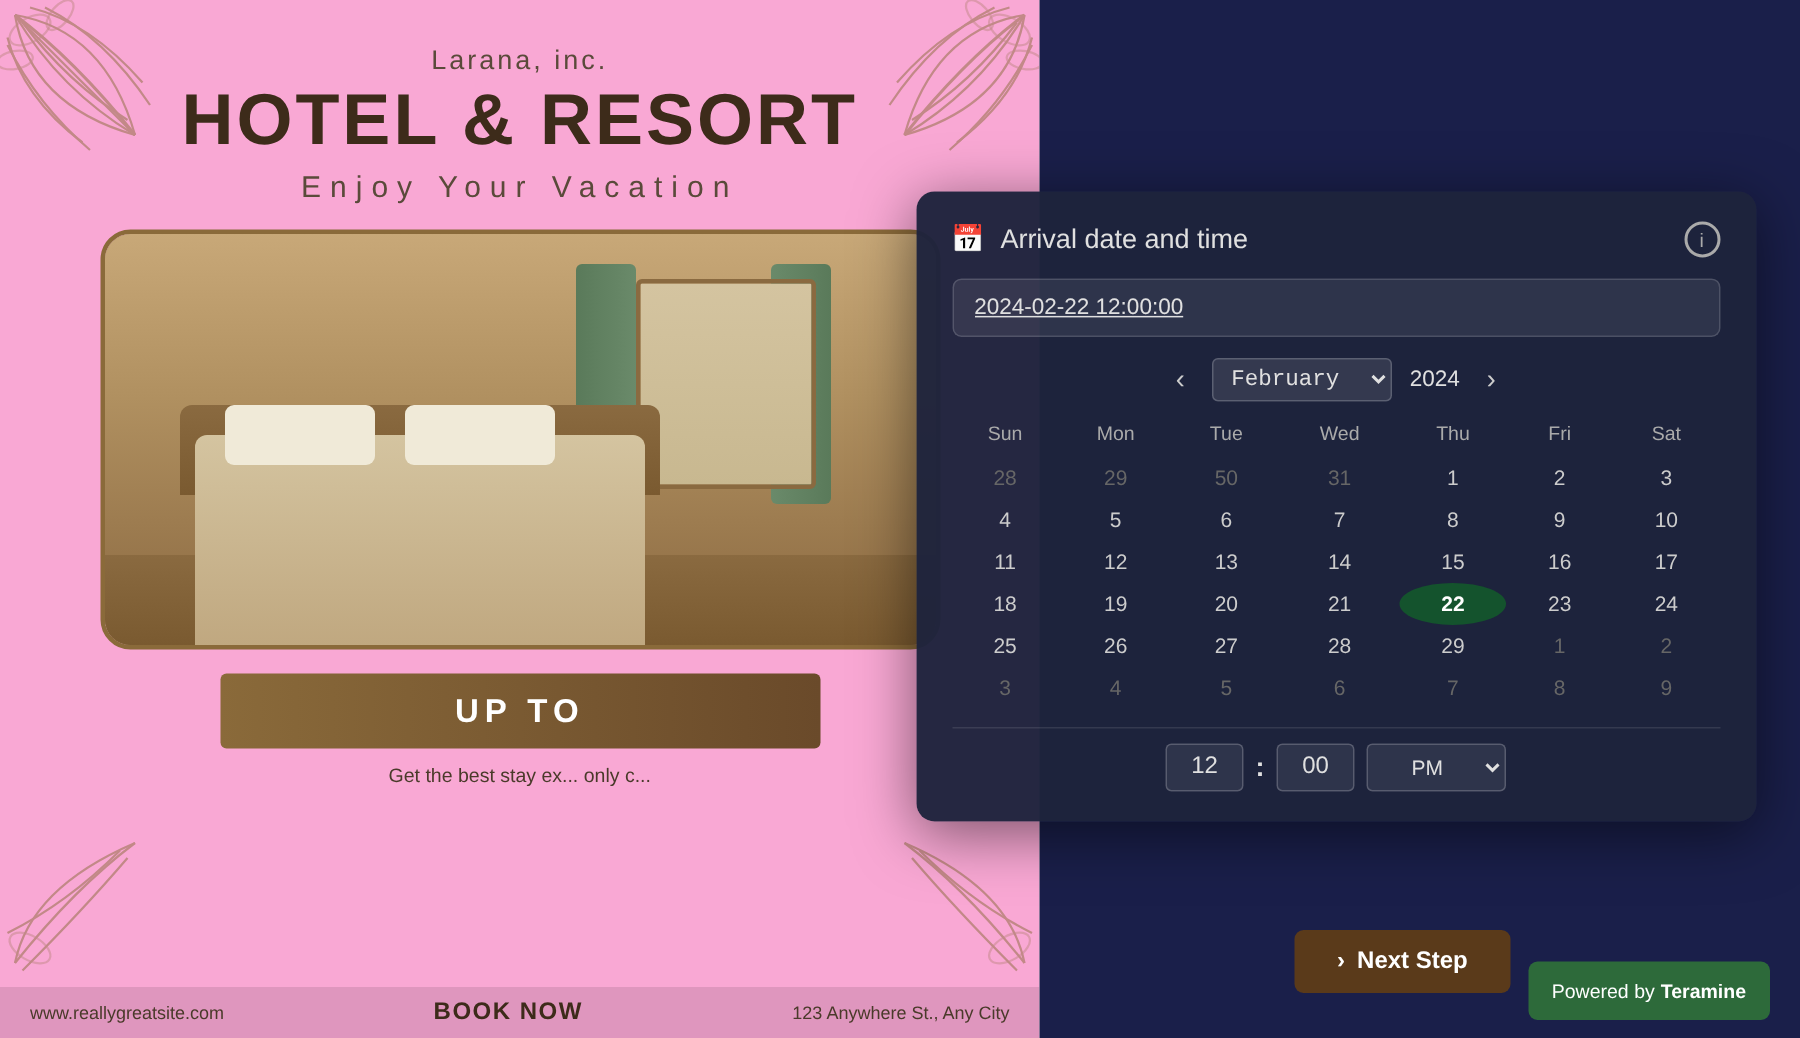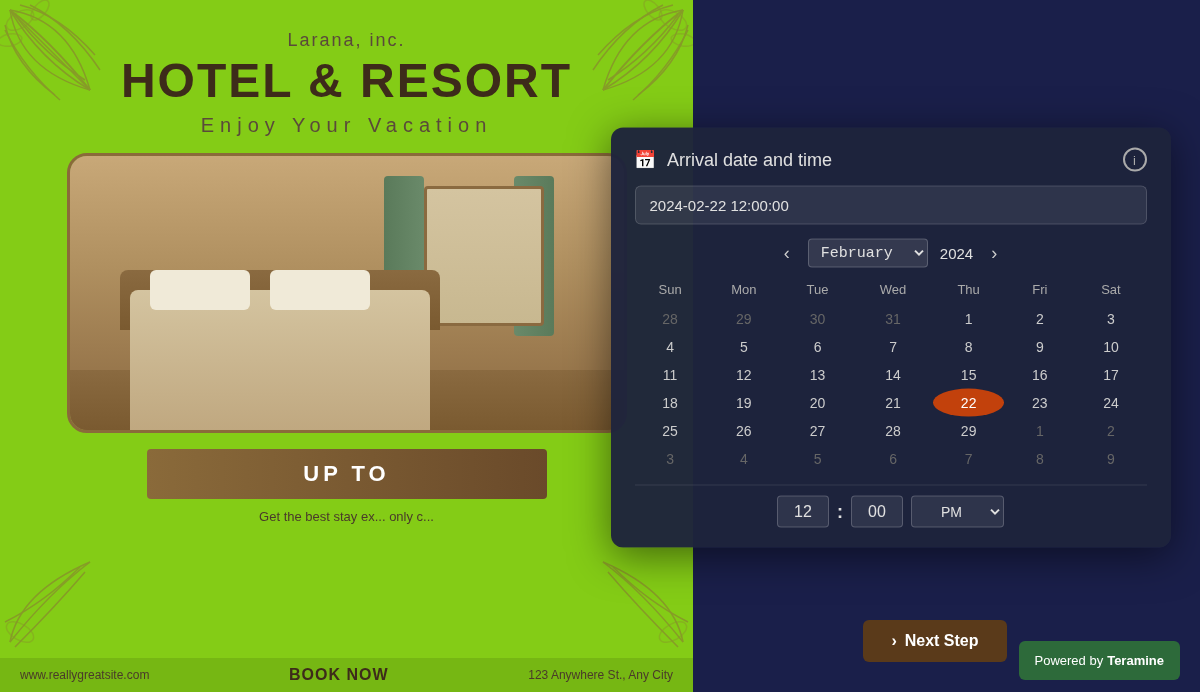--- a/index.html
+++ b/index.html
@@ -8,21 +8,21 @@
       height: 692px;
       overflow: hidden;
       font-family: Arial, sans-serif;
       display: flex;
     }
 
     
     .left-panel {
       width: 693px;
       height: 692px;
-      background: #84cc16;
+      background: #f9a8d4;
       position: relative;
       overflow: hidden;
       flex-shrink: 0;
     }
 
     .left-panel-content {
       position: relative;
       z-index: 2;
       text-align: center;
       padding-top: 30px;
@@ -294,20 +294,21 @@
     .date-input {
       width: 100%;
       background: rgba(255,255,255,0.08);
       border: 1px solid rgba(255,255,255,0.15);
       border-radius: 6px;
       color: #e0e0e0;
       font-size: 15px;
       padding: 10px 14px;
       margin-bottom: 14px;
       outline: none;
+      text-decoration: underline;
     }
 
     
     .cal-nav {
       display: flex;
       align-items: center;
       justify-content: center;
       gap: 12px;
       margin-bottom: 10px;
     }
@@ -359,24 +360,24 @@
       font-size: 14px;
       cursor: pointer;
       border-radius: 50%;
     }
 
     .cal-grid td.other-month {
       color: #666;
     }
 
     .cal-grid td.selected {
-      background: #c2410c;
+      background: #14532d;
       border-radius: 50%;
       color: white;
-      font-weight: normal;
+      font-weight: bold;
     }
 
     
     .time-selector {
       display: flex;
       align-items: center;
       justify-content: center;
       gap: 8px;
       margin-top: 12px;
       padding-top: 10px;
@@ -608,21 +609,21 @@
             <th>Wed</th>
             <th>Thu</th>
             <th>Fri</th>
             <th>Sat</th>
           </tr>
       </thead>
       <tbody id="cal-body">
           <tr>
             <td class="other-month">28</td>
             <td class="other-month">29</td>
-            <td class="other-month">30</td>
+            <td class="other-month">50</td>
             <td class="other-month">31</td>
             <td>1</td>
             <td>2</td>
             <td>3</td>
           </tr>
           <tr>
             <td>4</td>
             <td>5</td>
             <td>6</td>
             <td>7</td>

